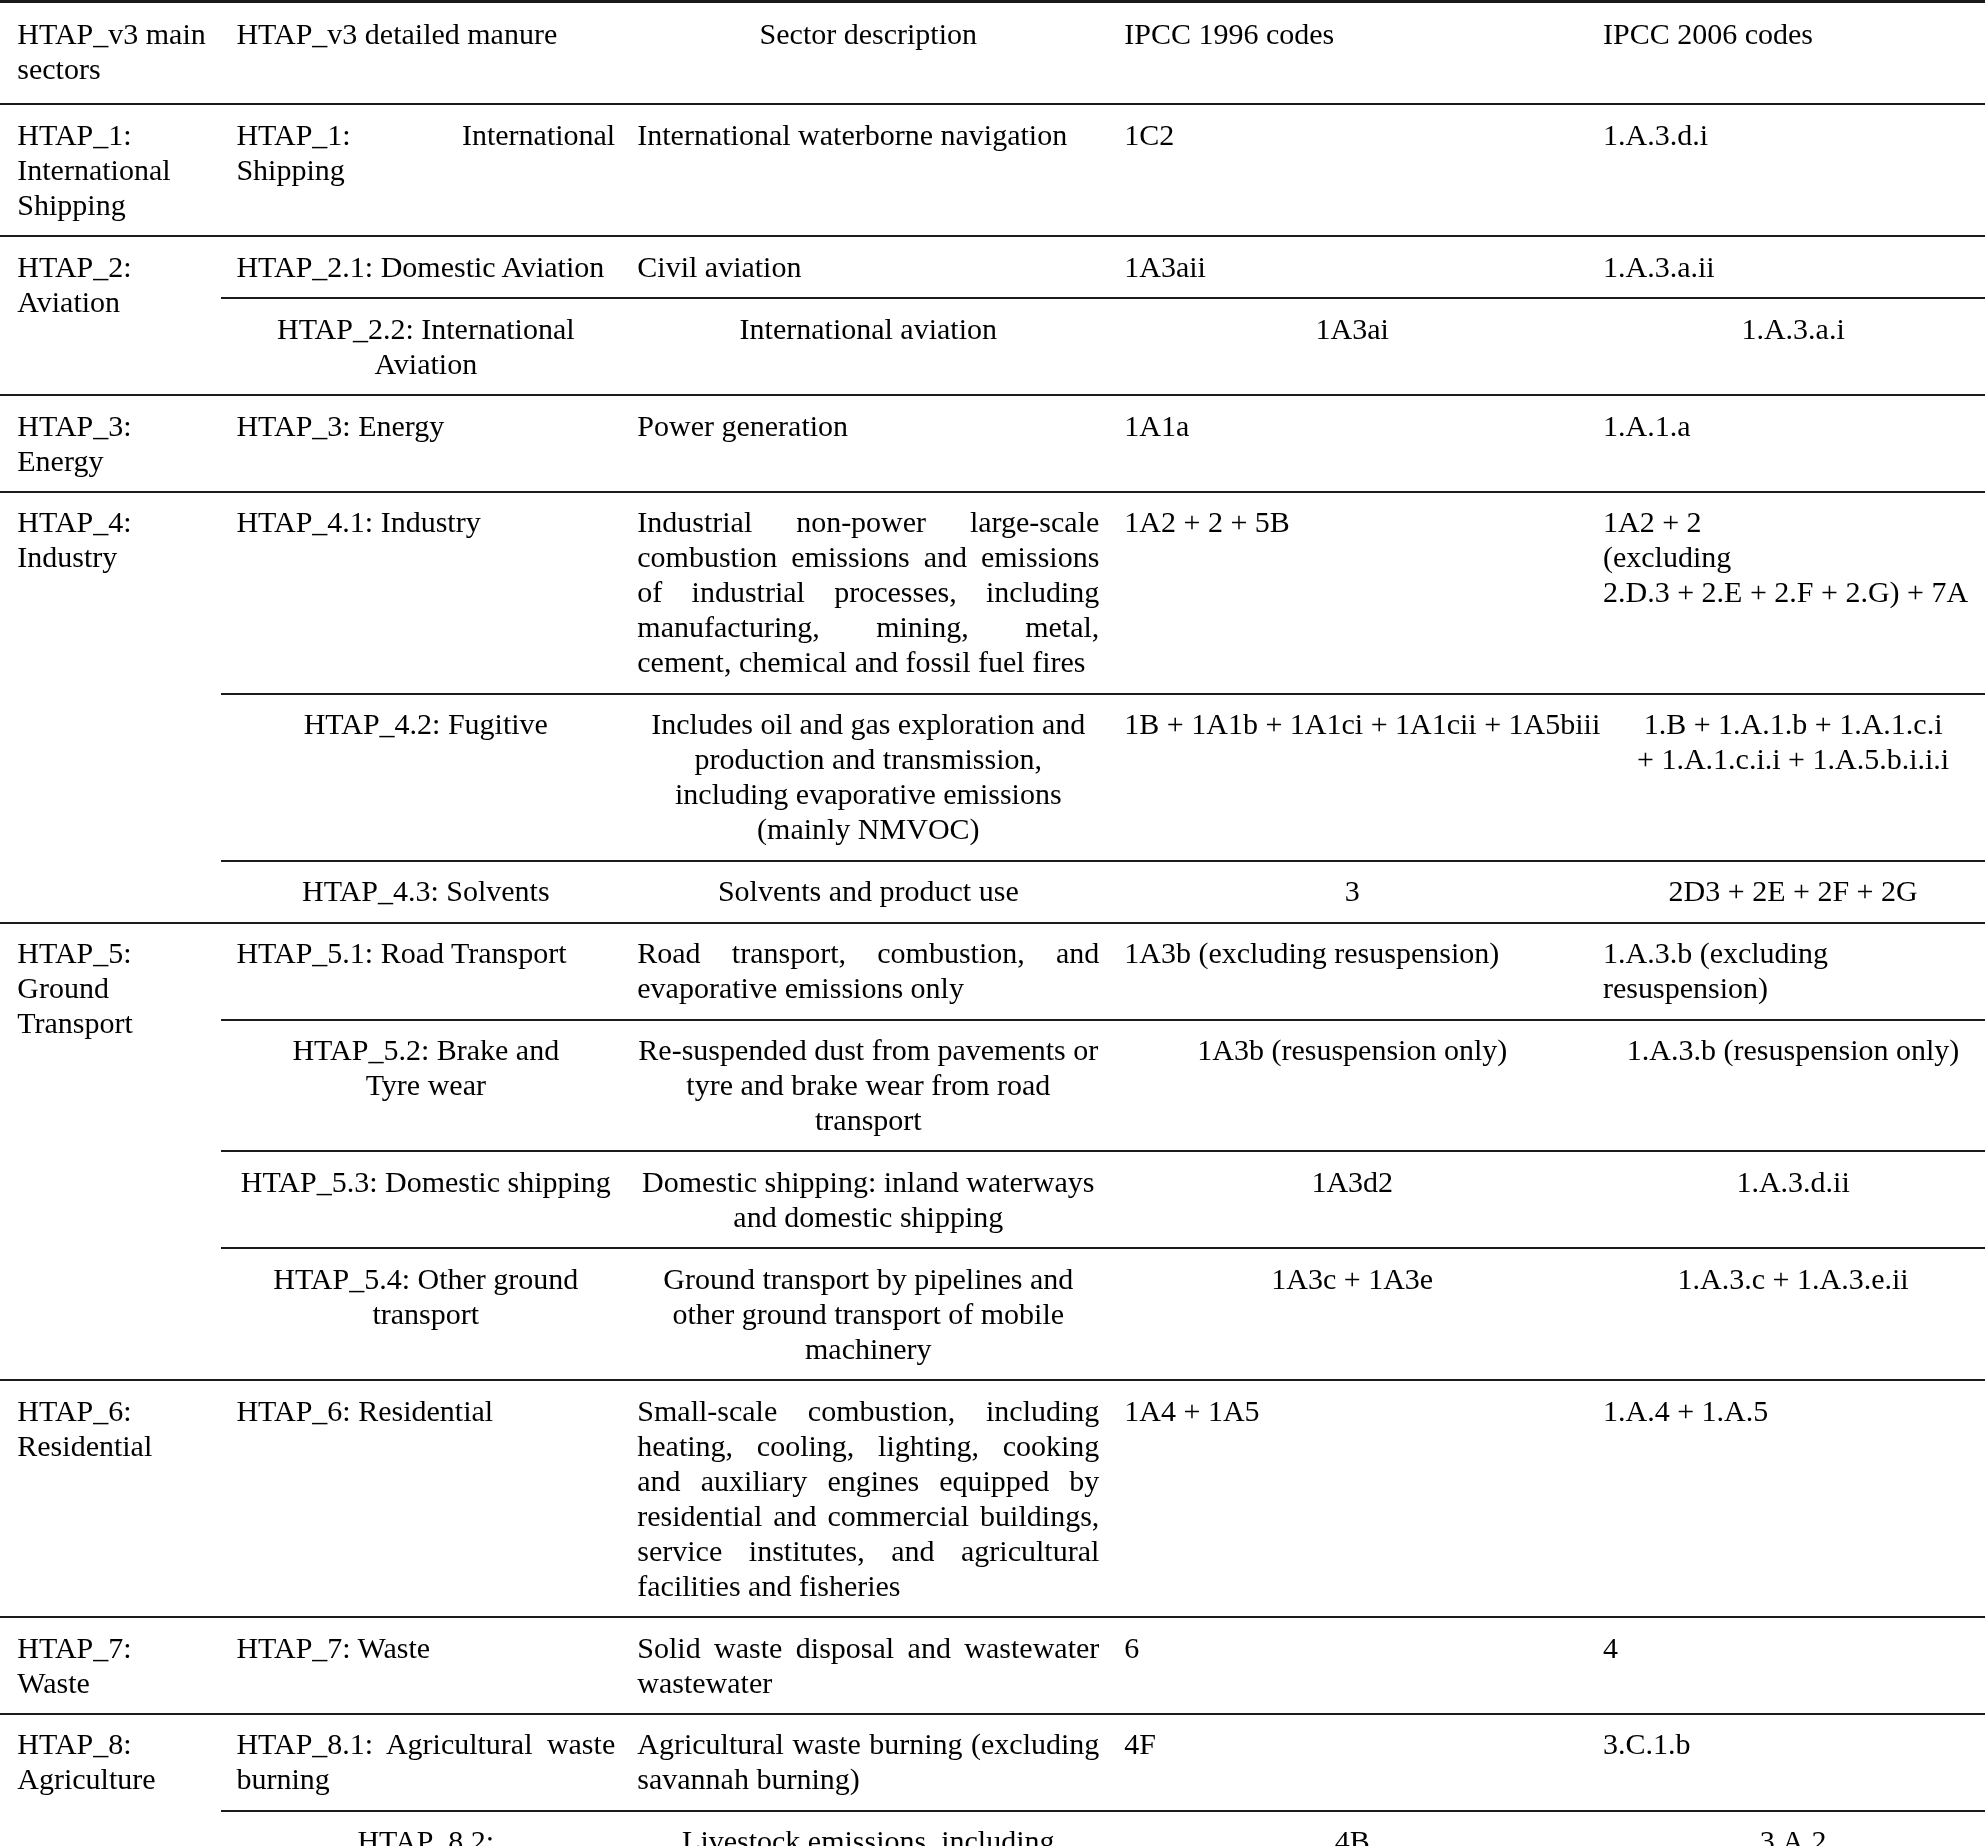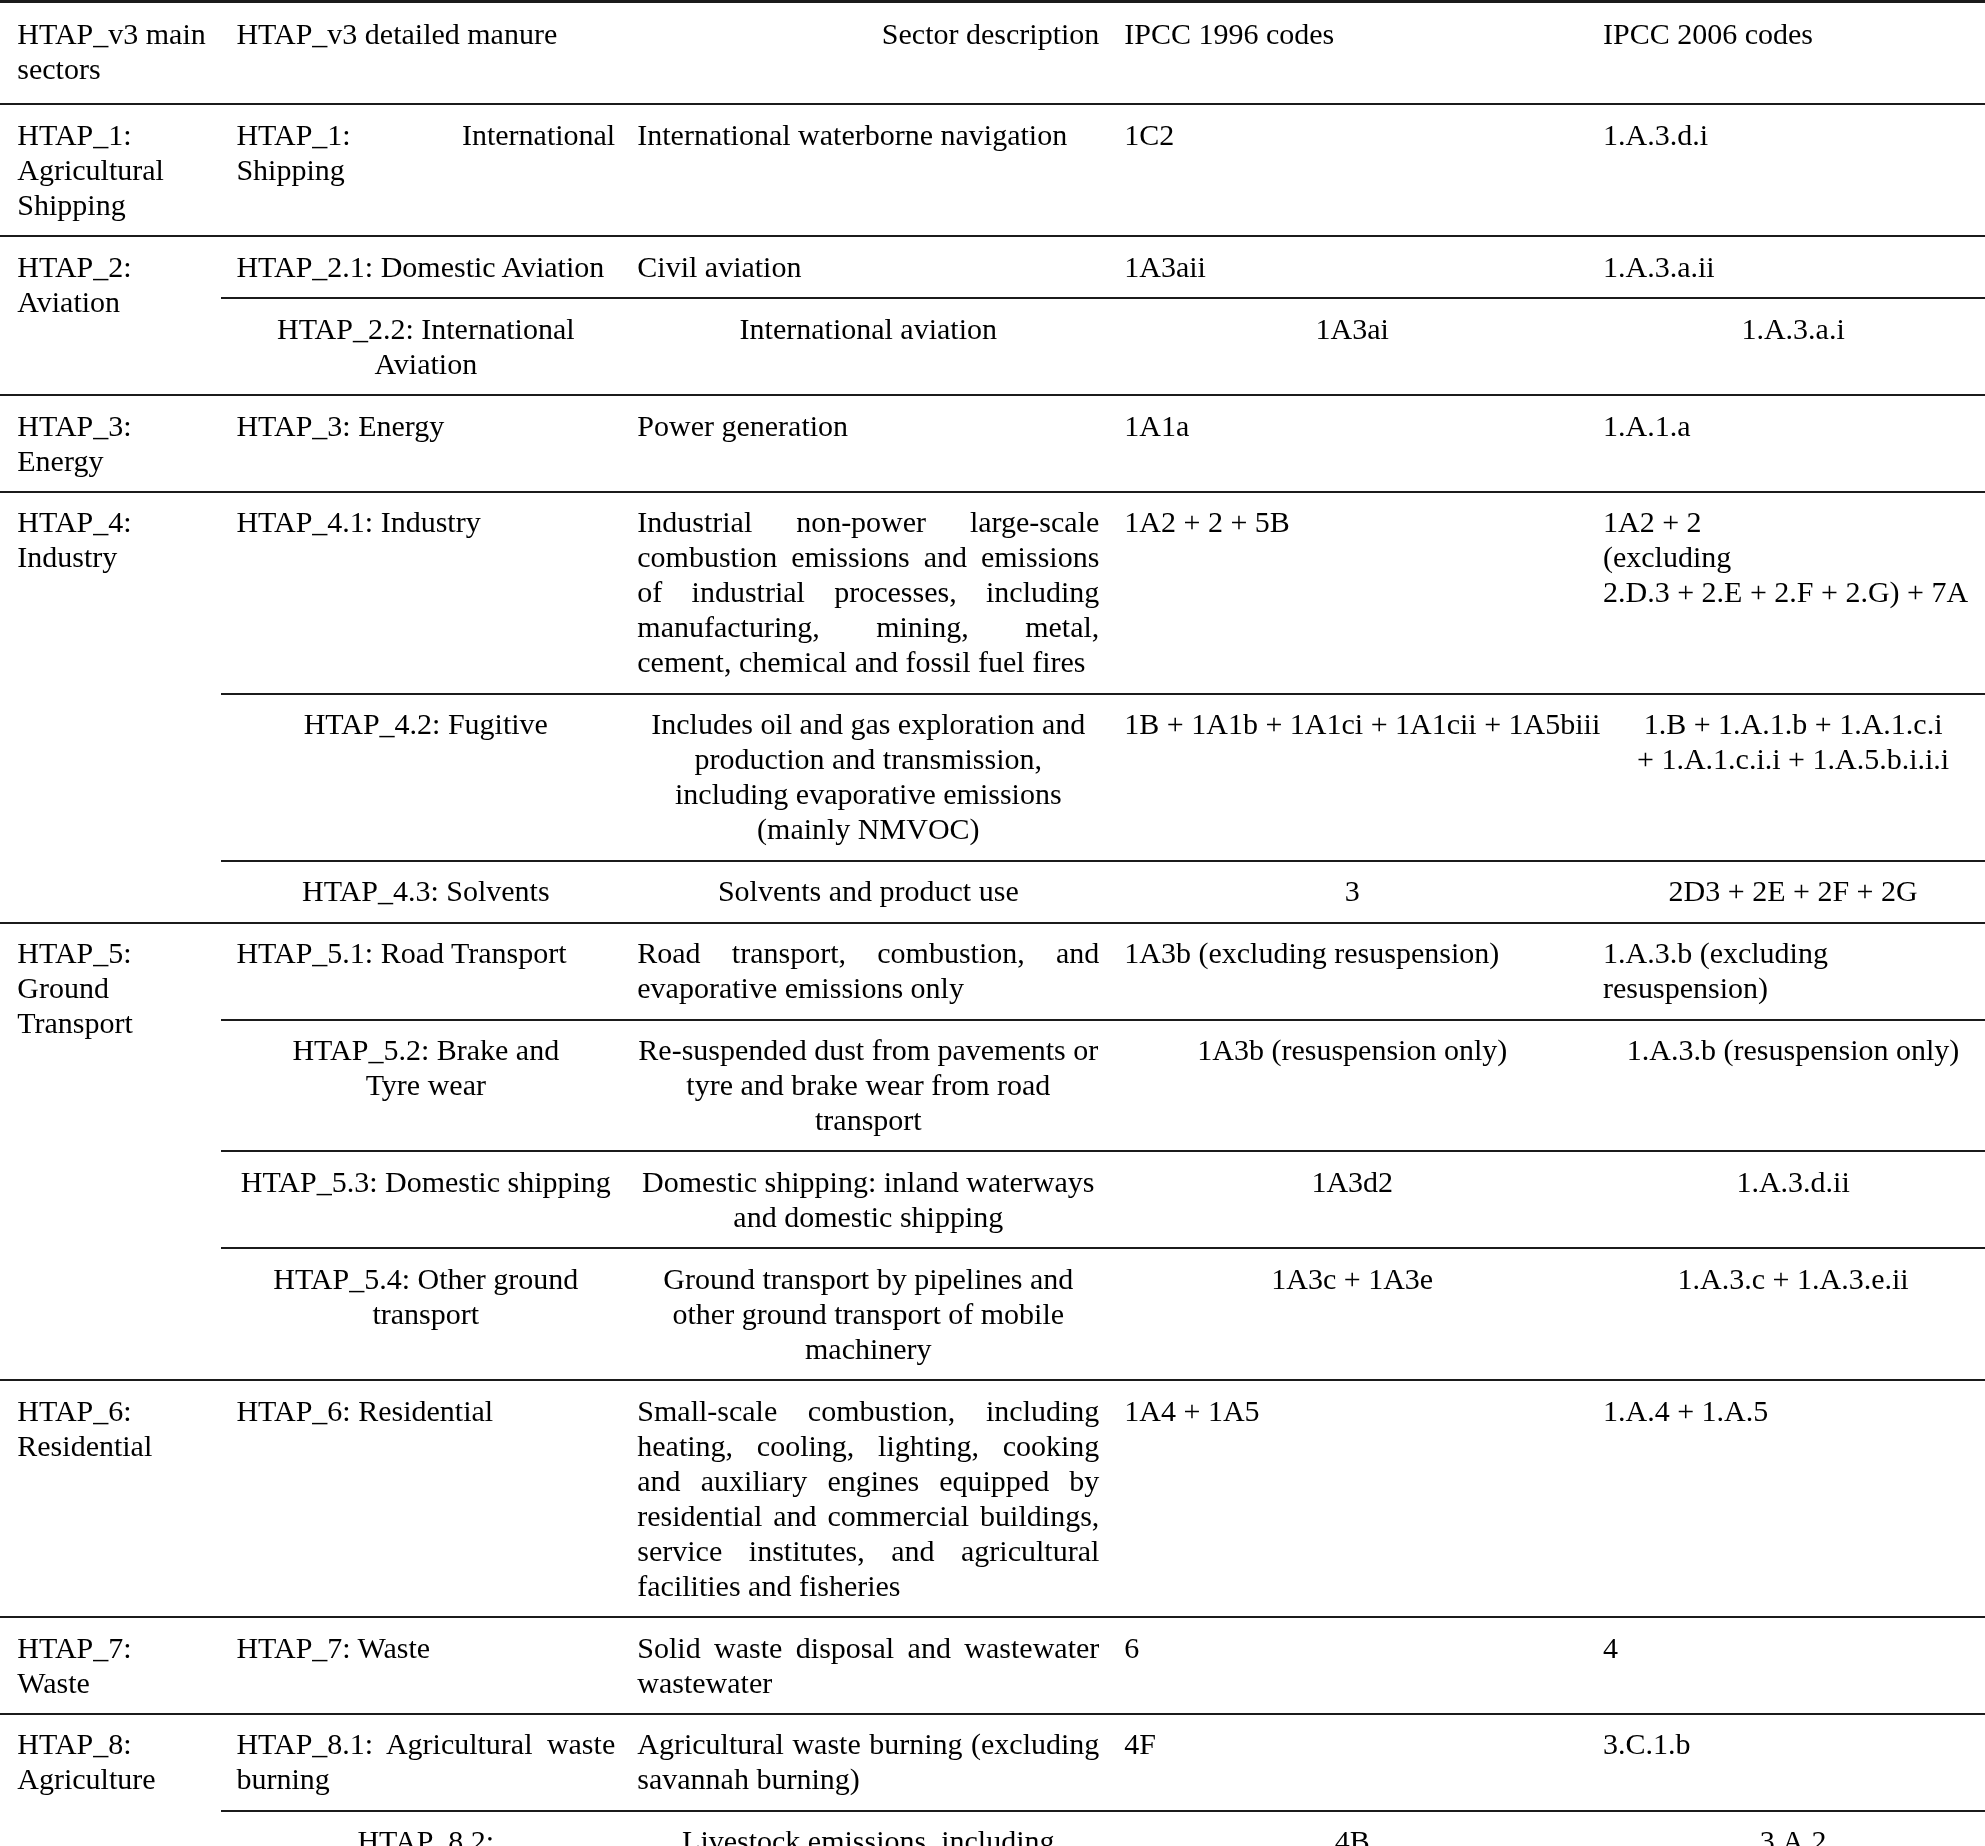--- a/index.html
+++ b/index.html
@@ -61,29 +61,29 @@
       <col style="width:221px">
       <col style="width:400px">
       <col style="width:486px">
       <col style="width:477px">
       <col style="width:403px">
     </colgroup>
     <thead>
       <tr>
         <th class="c-main">HTAP_v3 main sectors</th>
         <th class="c-detail" style="text-align:left">HTAP_v3 detailed manure</th>
-        <th class="c-desc" style="text-align:right">Sector description</th>
+        <th class="c-desc" style="text-align:center">Sector description</th>
         <th class="c-1996">IPCC 1996 codes</th>
         <th class="c-2006">IPCC 2006 codes</th>
       </tr>
     </thead>
     <tbody id="table-body">
         <tr class="group-start">
           <td class="c-main" rowspan="1">HTAP_1:
-Agricultural
+International
 Shipping</td>
           <td class="c-detail">HTAP_1: International Shipping</td>
           <td class="c-desc">International waterborne navigation</td>
           <td class="c-1996">1C2</td>
           <td class="c-2006">1.A.3.d.i</td>
         </tr>
         <tr class="group-start">
           <td class="c-main" rowspan="2">HTAP_2:
 Aviation</td>
           <td class="c-detail">HTAP_2.1: Domestic Aviation</td>

